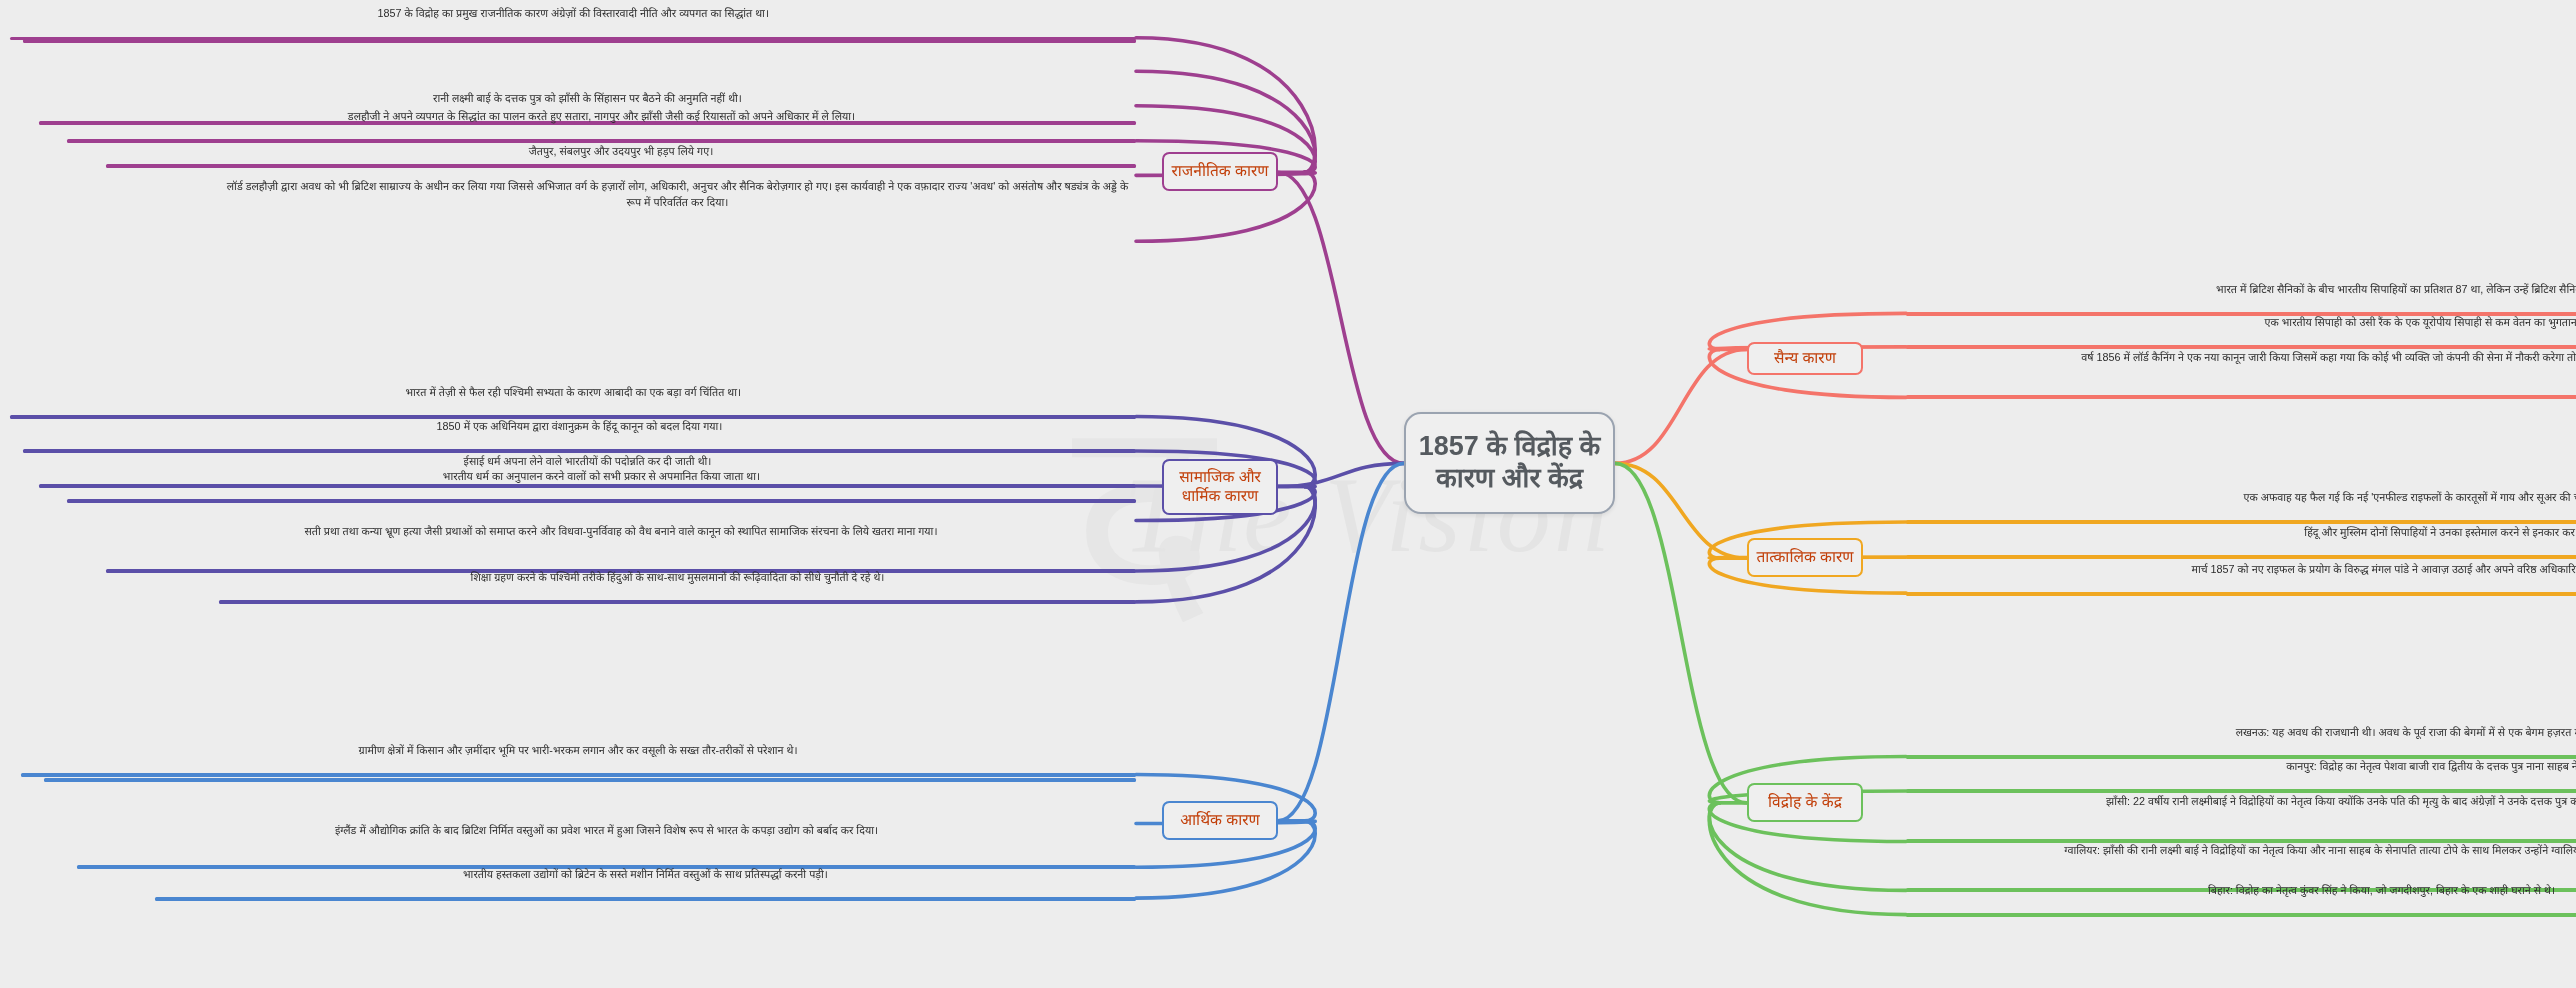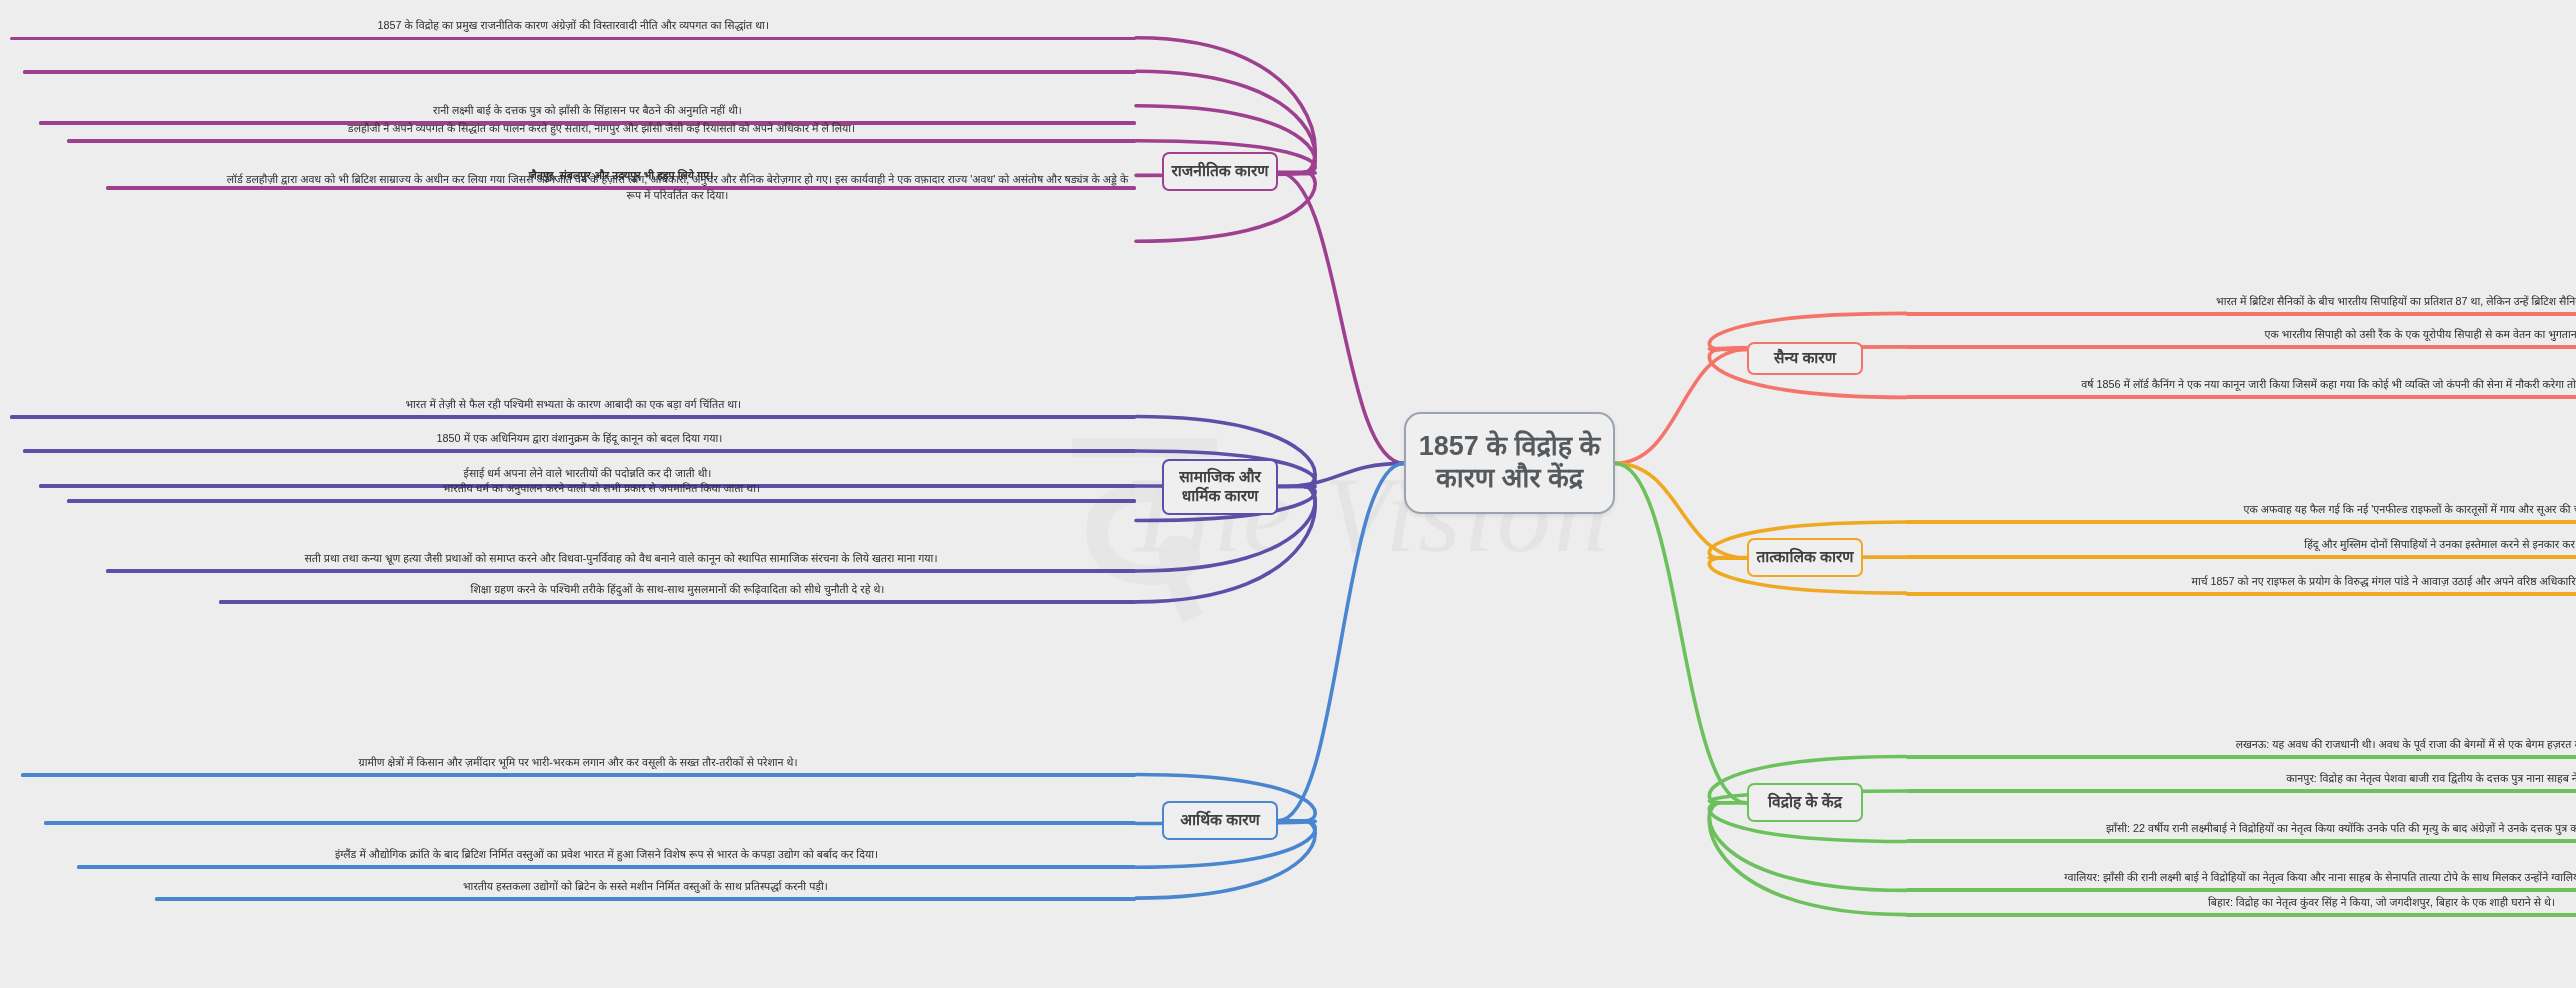--- a/index.html
+++ b/index.html
@@ -48,27 +48,27 @@
   
   .branch {
     position: absolute;
     border: 2.6px solid #888;
     border-radius: 7.2px;
     background: #efefef;
     display: flex; align-items: center; justify-content: center;
     text-align: center;
     z-index: 5;
   }
-  .branch-label { font-size: 15.5px; line-height: 1.2; color: #404040; font-weight: 700; padding: 0 5.2px; }
+  .branch-label { font-size: 15.5px; line-height: 1.2; color: #c2410c; font-weight: 400; padding: 0 5.2px; }
 
   
   .leaf {
     position: absolute;
     z-index: 4;
-    display: flex; flex-direction: column; justify-content: flex-end;
+    display: flex; flex-direction: column; justify-content: space-between;
   }
   .leaf-text {
     font-size: 10.8px; line-height: 1.5; color: #2d2d2d; text-align: center;
     padding: 0 7.2px 3.6px 7.2px;
     font-family: "Liberation Sans", "DejaVu Sans", sans-serif;
   }
   .leaf-bar { height: 3.6px; width: 100%; border-radius: 1.5px; }
 </style>
 </head>
 <body>
@@ -153,21 +153,21 @@
         <div class="leaf-bar" style="background: rgb(158, 63, 143);"></div>
       </div>
       <div class="leaf" style="left: 39px; top: 90px; width: 1097px; height: 35px;">
         <div class="leaf-text">रानी लक्ष्मी बाई के दत्तक पुत्र को झाँसी के सिंहासन पर बैठने की अनुमति नहीं थी।</div>
         <div class="leaf-bar" style="background: rgb(158, 63, 143);"></div>
       </div>
       <div class="leaf" style="left: 67px; top: 108px; width: 1069px; height: 35px;">
         <div class="leaf-text">डलहौजी ने अपने व्यपगत के सिद्धांत का पालन करते हुए सतारा, नागपुर और झाँसी जैसी कई रियासतों को अपने अधिकार में ले लिया।</div>
         <div class="leaf-bar" style="background: rgb(158, 63, 143);"></div>
       </div>
-      <div class="leaf" style="left: 106px; top: 143px; width: 1030px; height: 47px; font-weight: bold;">
+      <div class="leaf" style="left: 106px; top: 143px; width: 1030px; height: 25px;">
         <div class="leaf-text">जैतपुर, संबलपुर और उदयपुर भी हड़प लिये गए।</div>
         <div class="leaf-bar" style="background: rgb(158, 63, 143);"></div>
       </div>
       <div class="leaf" style="left: 219px; top: 178px; width: 917px; height: 65px; gap: 36px;">
         <div class="leaf-text">लॉर्ड डलहौज़ी द्वारा अवध को भी ब्रिटिश साम्राज्य के अधीन कर लिया गया जिससे अभिजात वर्ग के हज़ारों लोग, अधिकारी, अनुचर और सैनिक बेरोज़गार हो गए। इस कार्यवाही ने एक वफ़ादार राज्य 'अवध' को असंतोष और षड्यंत्र के अड्डे के रूप में परिवर्तित कर दिया।</div>
         <div class="leaf-bar" style="background: rgb(158, 63, 143);"></div>
       </div>
       <div class="leaf" style="left: 10.3px; top: 384px; width: 1126px; height: 35px;">
         <div class="leaf-text">भारत में तेज़ी से फैल रही पश्चिमी सभ्यता के कारण आबादी का एक बड़ा वर्ग चिंतित था।</div>
         <div class="leaf-bar" style="background: rgb(91, 79, 168);"></div>

